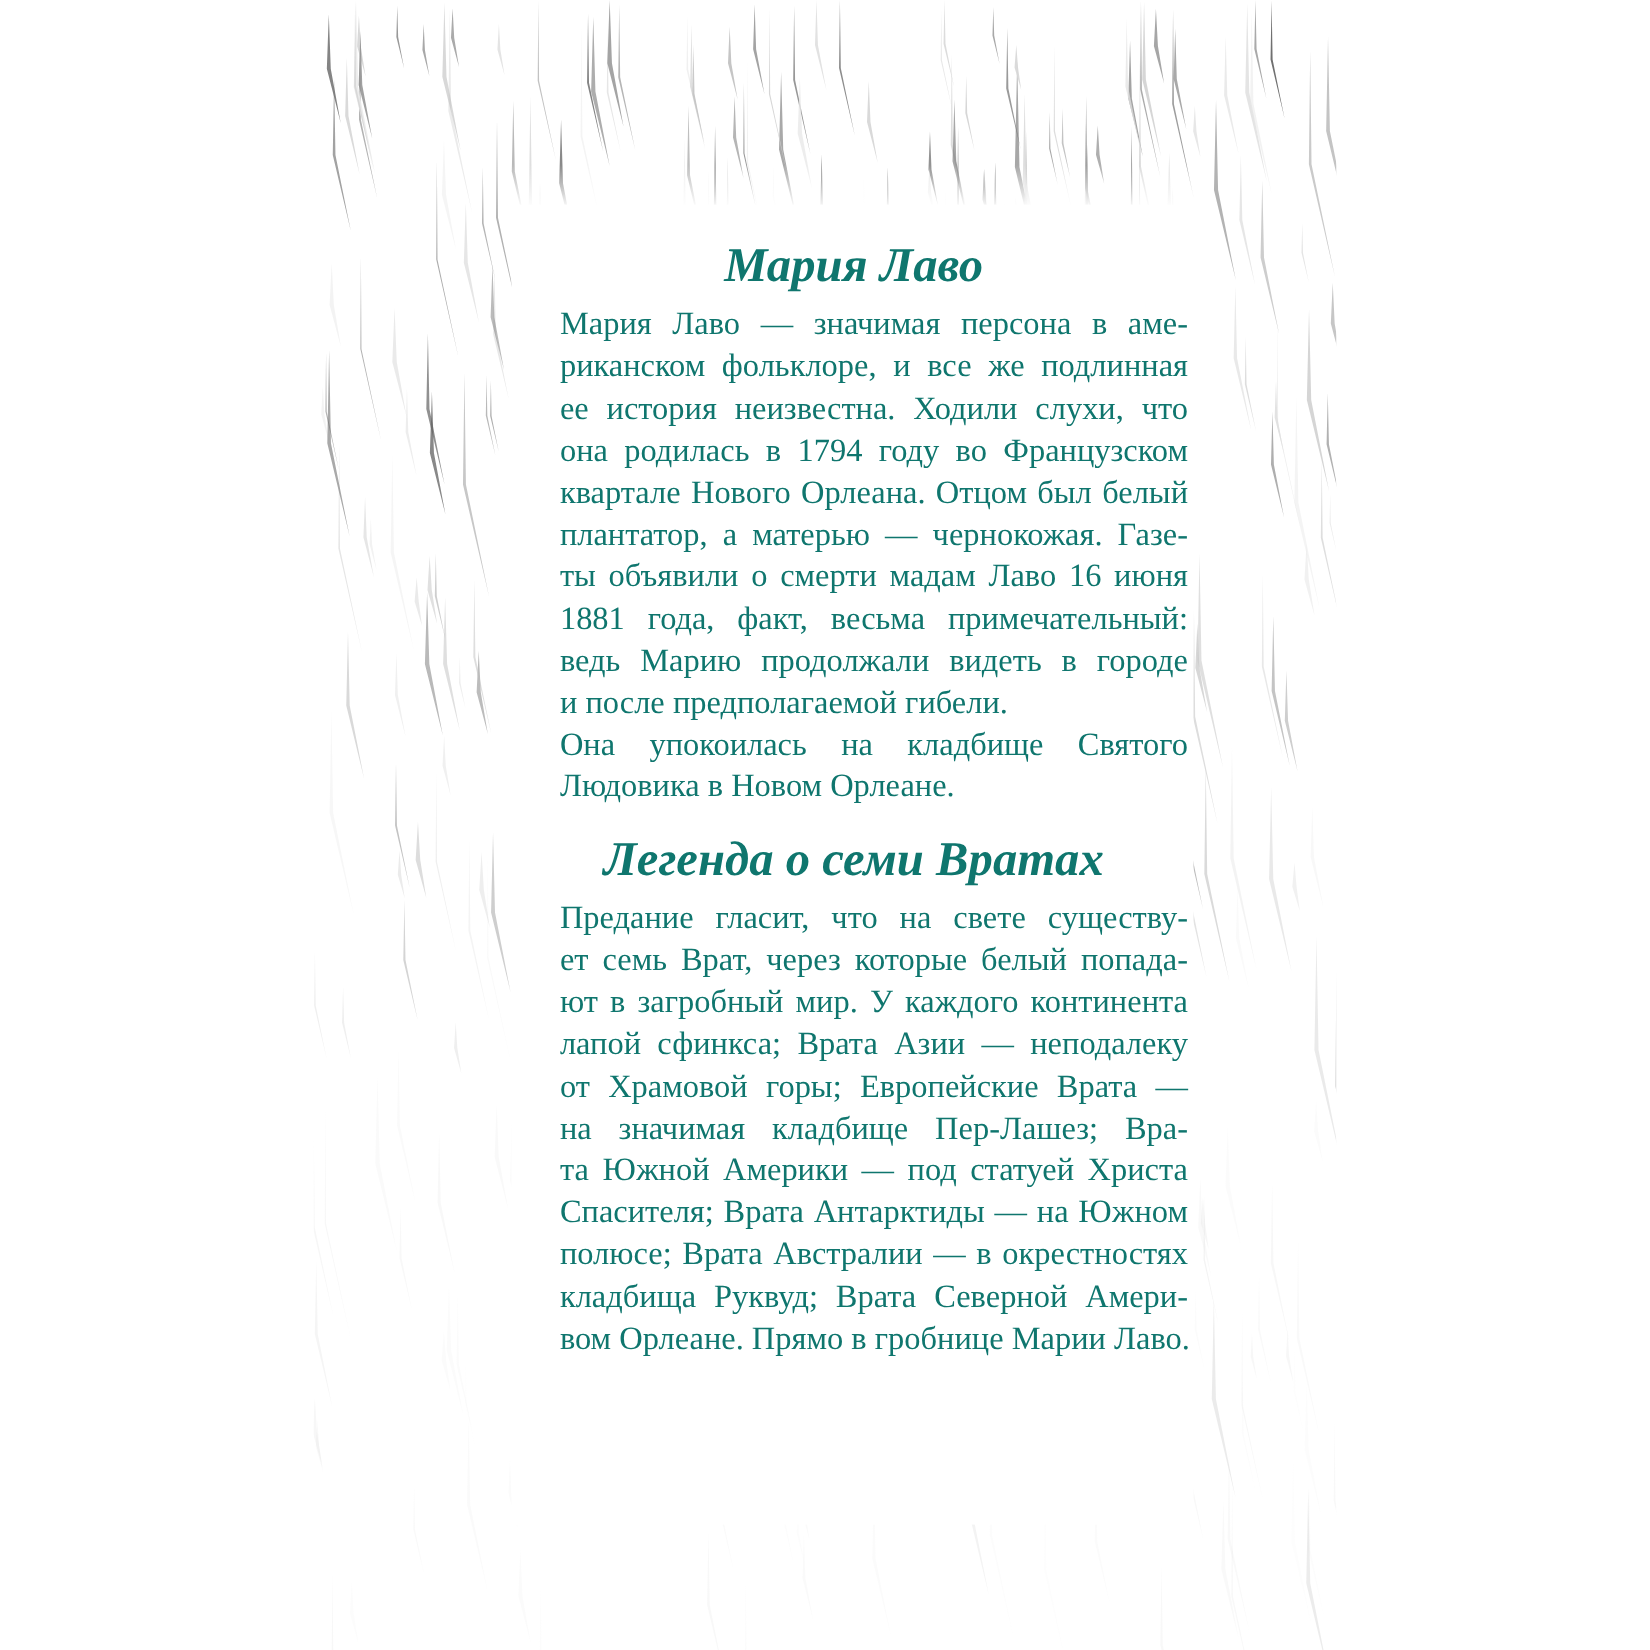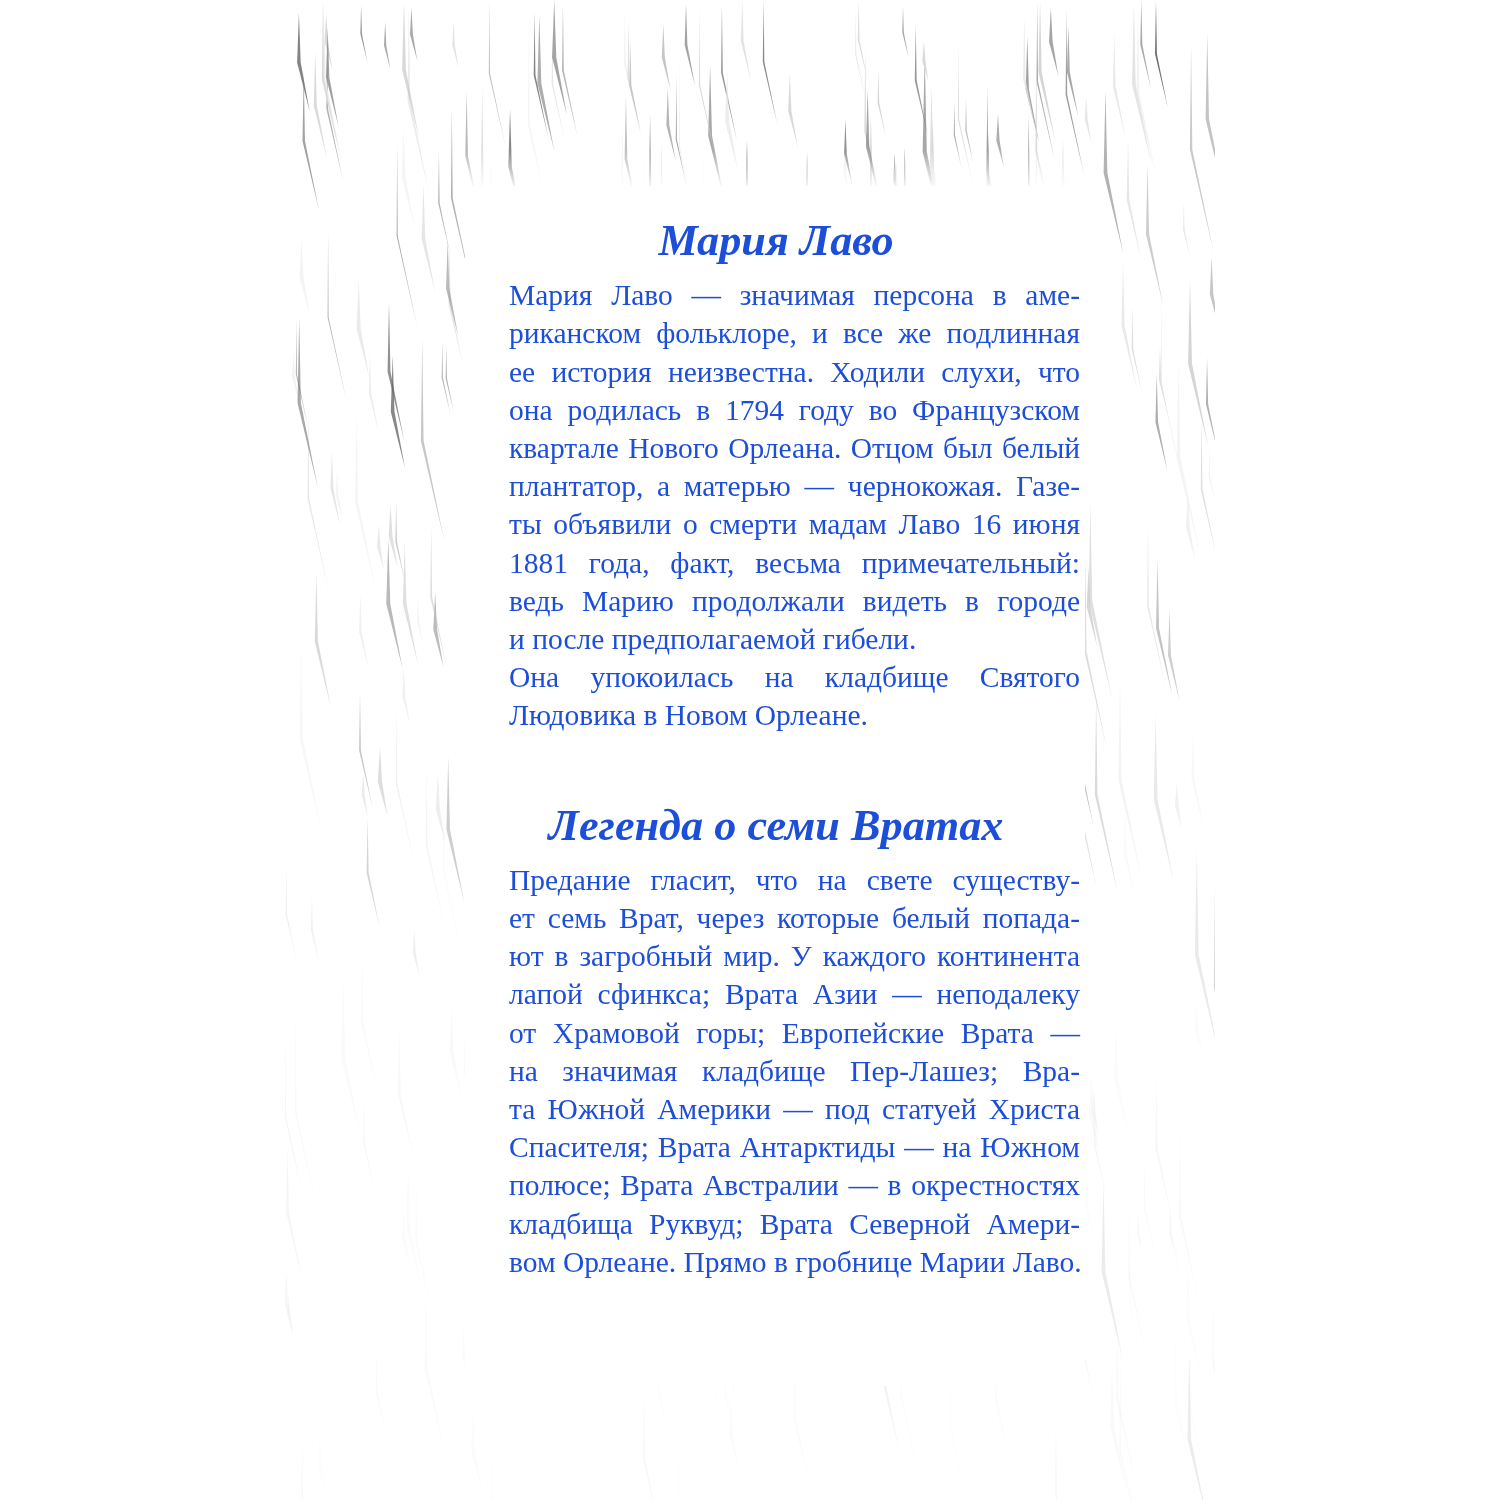--- a/index.html
+++ b/index.html
@@ -25,32 +25,32 @@
       background: #ffffff;
     }
     #text-fade {
       position: absolute; left: 180px; top: 150px; width: 620px; height: 40px;
       background: linear-gradient(to bottom, rgba(255,255,255,0), #ffffff);
     }
     #content {
       position: absolute;
       left: 187px; top: 222px;
       width: 608px;
-      color: #1d4ed8;
+      color: #0f766e;
       font-family: "Liberation Serif", "DejaVu Serif", serif;
       font-size: 29.5px;
       line-height: 38.2px;
     }
     .heading {
       text-align: center;
       font-style: italic;
       font-weight: bold;
       margin: 0 0 16px 0;
     }
-    .heading.second { margin-top: 72px; }
+    .heading.second { margin-top: 27px; }
     .para {
       margin: 0;
       text-align: justify;
       text-indent: 37px;
       hyphens: manual;
     }
     .line { display: block; text-align: justify; text-align-last: justify; white-space: nowrap; }
     .line.last { text-align-last: left; }
   </style>
 </head>

